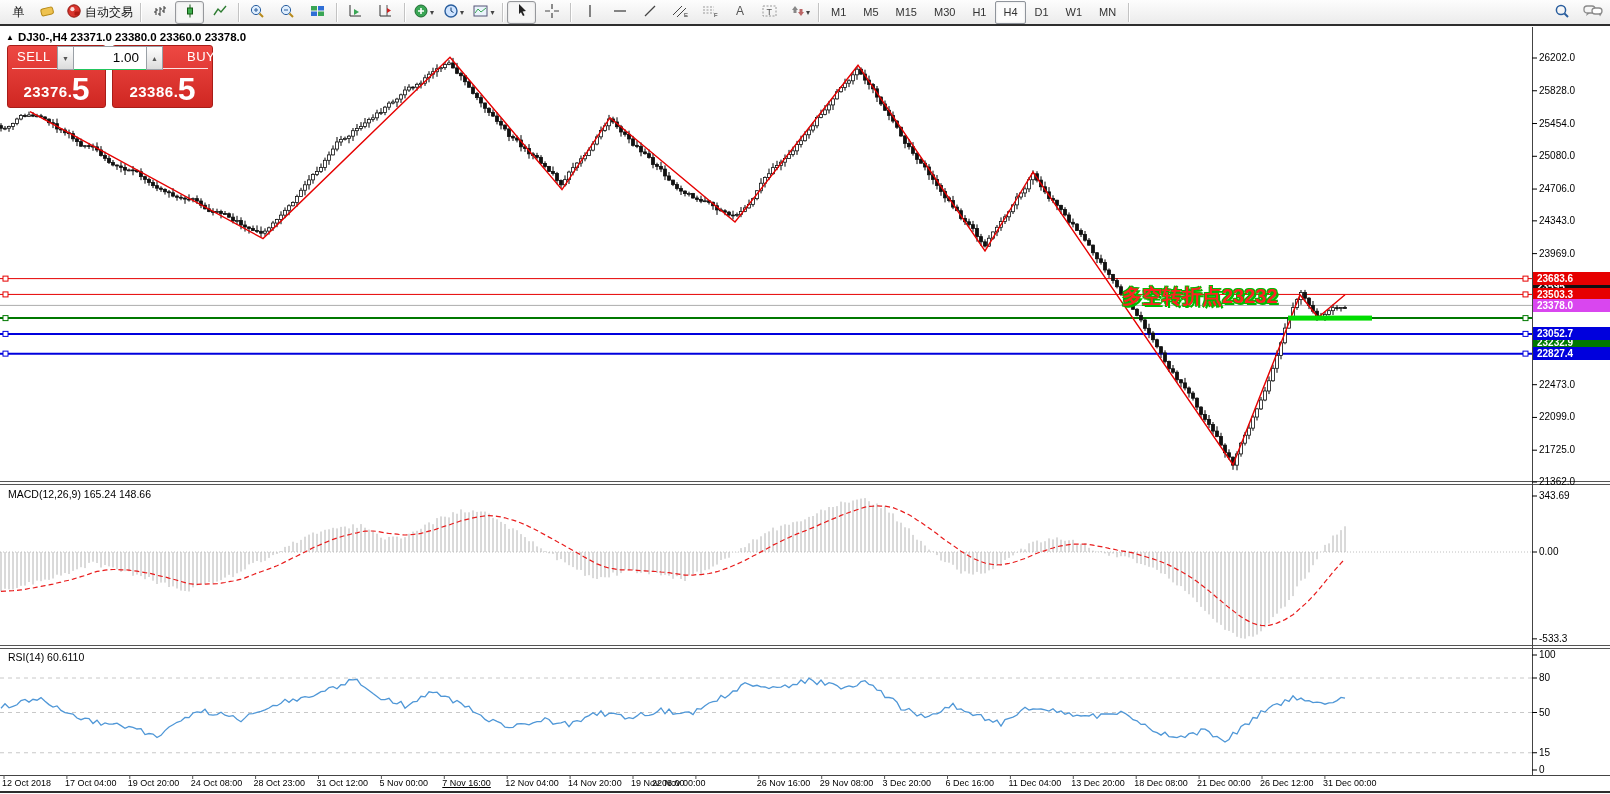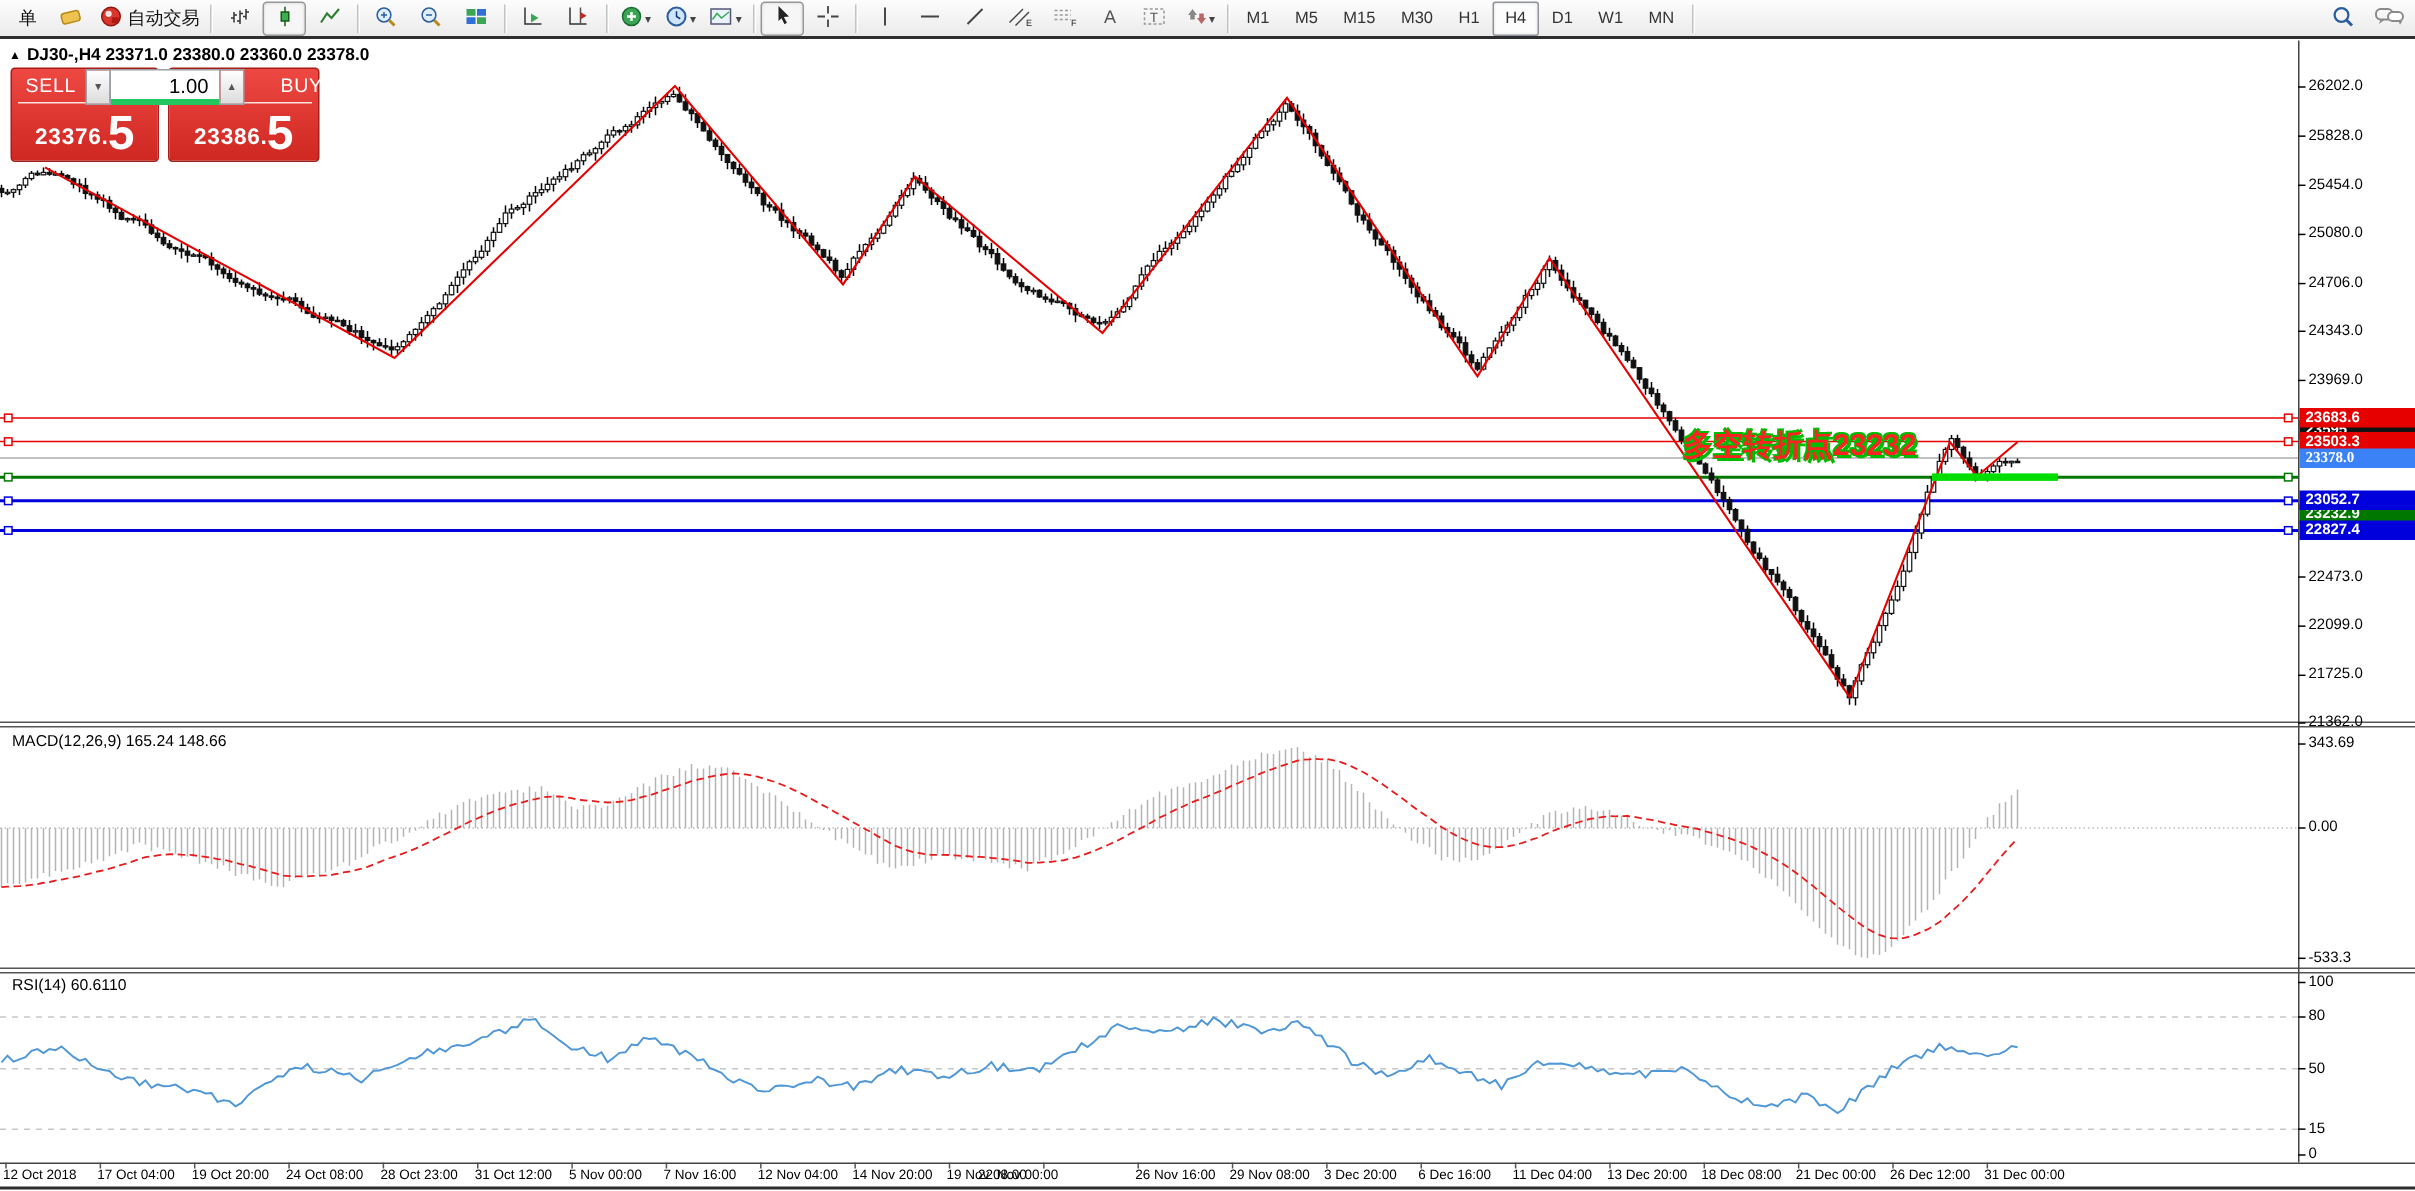--- a/index.html
+++ b/index.html
@@ -31,21 +31,21 @@
   .tp-sell .tp-label{left:9px;}
   .tp-buy .tp-label{left:74px;}
   .tp-underline{position:absolute;top:22px;left:4px;right:4px;height:1px;background:rgba(255,255,255,.85);}
   .tp-price{position:absolute;bottom:3px;left:0;right:0;text-align:center;color:#fff;white-space:nowrap;}
   .px-int{font-size:15px;font-weight:700;vertical-align:3px;letter-spacing:.5px;}
   .px-dot{font-size:15px;font-weight:700;vertical-align:3px;}
   .px-big{font-size:32px;font-weight:700;line-height:28px;}
   .lot-box{position:absolute;left:50px;top:1px;height:24px;display:flex;z-index:5;}
   .lot-btn{width:17px;height:24px;background:linear-gradient(#fefefe,#dcdcdc);border:1px solid #9aa0a6;
     box-sizing:border-box;display:flex;align-items:center;justify-content:center;font-size:7px;color:#555;}
-  .lot-value{width:72px;height:24px;background:#fff;border-top:1px solid #9aa0a6;border-bottom:4px solid #22c55e;
+  .lot-value{width:72px;height:24px;background:#fff;border-top:1px solid #9aa0a6;border-bottom:1px solid #22c55e;
     box-sizing:border-box;text-align:right;font-size:13.5px;line-height:22px;padding-right:7px;color:#000;}
   
   #labels-layer{position:absolute;left:0;top:0;width:1610px;height:794px;pointer-events:none;}
   .ptick{position:absolute;left:1539px;font-size:10px;color:#000;white-space:nowrap;}
   .badge{position:absolute;left:1533px;width:77px;height:13px;line-height:13px;color:#fff;
     font-size:10px;font-weight:700;padding-left:4px;box-sizing:border-box;white-space:nowrap;}
   .ind-label{position:absolute;left:8px;font-size:10.5px;color:#000;white-space:nowrap;}
   .iaxis{position:absolute;left:1539px;font-size:10px;color:#000;white-space:nowrap;}
   .ttick{position:absolute;top:778px;font-size:9px;color:#000;white-space:nowrap;}
   .cn-note{position:absolute;left:1122px;top:283px;font-size:20px;font-weight:700;color:#f22;
@@ -663,42 +663,42 @@
     <div class="ptick" style="top: 183.055px;">24706.0</div>
     <div class="ptick" style="top: 214.855px;">24343.0</div>
     <div class="ptick" style="top: 247.618px;">23969.0</div>
     <div class="ptick" style="top: 378.673px;">22473.0</div>
     <div class="ptick" style="top: 411.436px;">22099.0</div>
     <div class="ptick" style="top: 444.2px;">21725.0</div>
     <div class="ptick" style="top: 476px;">21362.0</div>
     <div class="badge" style="top: 279.882px; background: rgb(17, 17, 17);">23595</div>
     <div class="badge" style="top: 272.12px; background: rgb(230, 0, 0);">23683.6</div>
     <div class="badge" style="top: 287.915px; background: rgb(230, 0, 0);">23503.3</div>
-    <div class="badge" style="top: 298.892px; background: #3b82f6; font-family: Liberation Serif, serif;">23378.0</div>
+    <div class="badge" style="top: 298.892px; background: #d946ef;">23378.0</div>
     <div class="badge" style="top: 311.603px; background: rgb(0, 120, 0); margin-top: 24px;">23232.9</div>
     <div class="badge" style="top: 327.389px; background: rgb(0, 0, 221);">23052.7</div>
     <div class="badge" style="top: 347.126px; background: rgb(0, 0, 221);">22827.4</div>
     <div class="ind-label" style="top: 488px;">MACD(12,26,9) 165.24 148.66</div>
     <div class="iaxis" style="top: 490.013px;">343.69</div>
     <div class="iaxis" style="top: 546px;">0.00</div>
     <div class="iaxis" style="top: 632.875px;">-533.3</div>
     <div class="ind-label" style="top: 651px;">RSI(14) 60.6110</div>
     <div class="iaxis" style="top: 649px;">100</div>
     <div class="iaxis" style="top: 672px;">80</div>
     <div class="iaxis" style="top: 706.5px;">50</div>
     <div class="iaxis" style="top: 746.75px;">15</div>
     <div class="iaxis" style="top: 764px;">0</div>
     <div class="ttick" style="left: 2px;">12 Oct 2018</div>
     <div class="ttick" style="left: 64.9px;">17 Oct 04:00</div>
     <div class="ttick" style="left: 127.8px;">19 Oct 20:00</div>
     <div class="ttick" style="left: 190.7px;">24 Oct 08:00</div>
     <div class="ttick" style="left: 253.6px;">28 Oct 23:00</div>
     <div class="ttick" style="left: 316.5px;">31 Oct 12:00</div>
     <div class="ttick" style="left: 379.4px;">5 Nov 00:00</div>
-    <div class="ttick" style="left: 442.3px;">7 Nov 16:00</div>
+    <div class="ttick" style="left: 442.3px; text-decoration: underline;">7 Nov 16:00</div>
     <div class="ttick" style="left: 505.2px;">12 Nov 04:00</div>
     <div class="ttick" style="left: 568.1px;">14 Nov 20:00</div>
     <div class="ttick" style="left: 631px;">19 Nov 08:00</div>
     <div class="ttick" style="left: 652px;">22 Nov 00:00</div>
     <div class="ttick" style="left: 756.8px;">26 Nov 16:00</div>
     <div class="ttick" style="left: 819.7px;">29 Nov 08:00</div>
     <div class="ttick" style="left: 882.6px;">3 Dec 20:00</div>
     <div class="ttick" style="left: 945.5px;">6 Dec 16:00</div>
     <div class="ttick" style="left: 1008.4px;">11 Dec 04:00</div>
     <div class="ttick" style="left: 1071.3px;">13 Dec 20:00</div>

